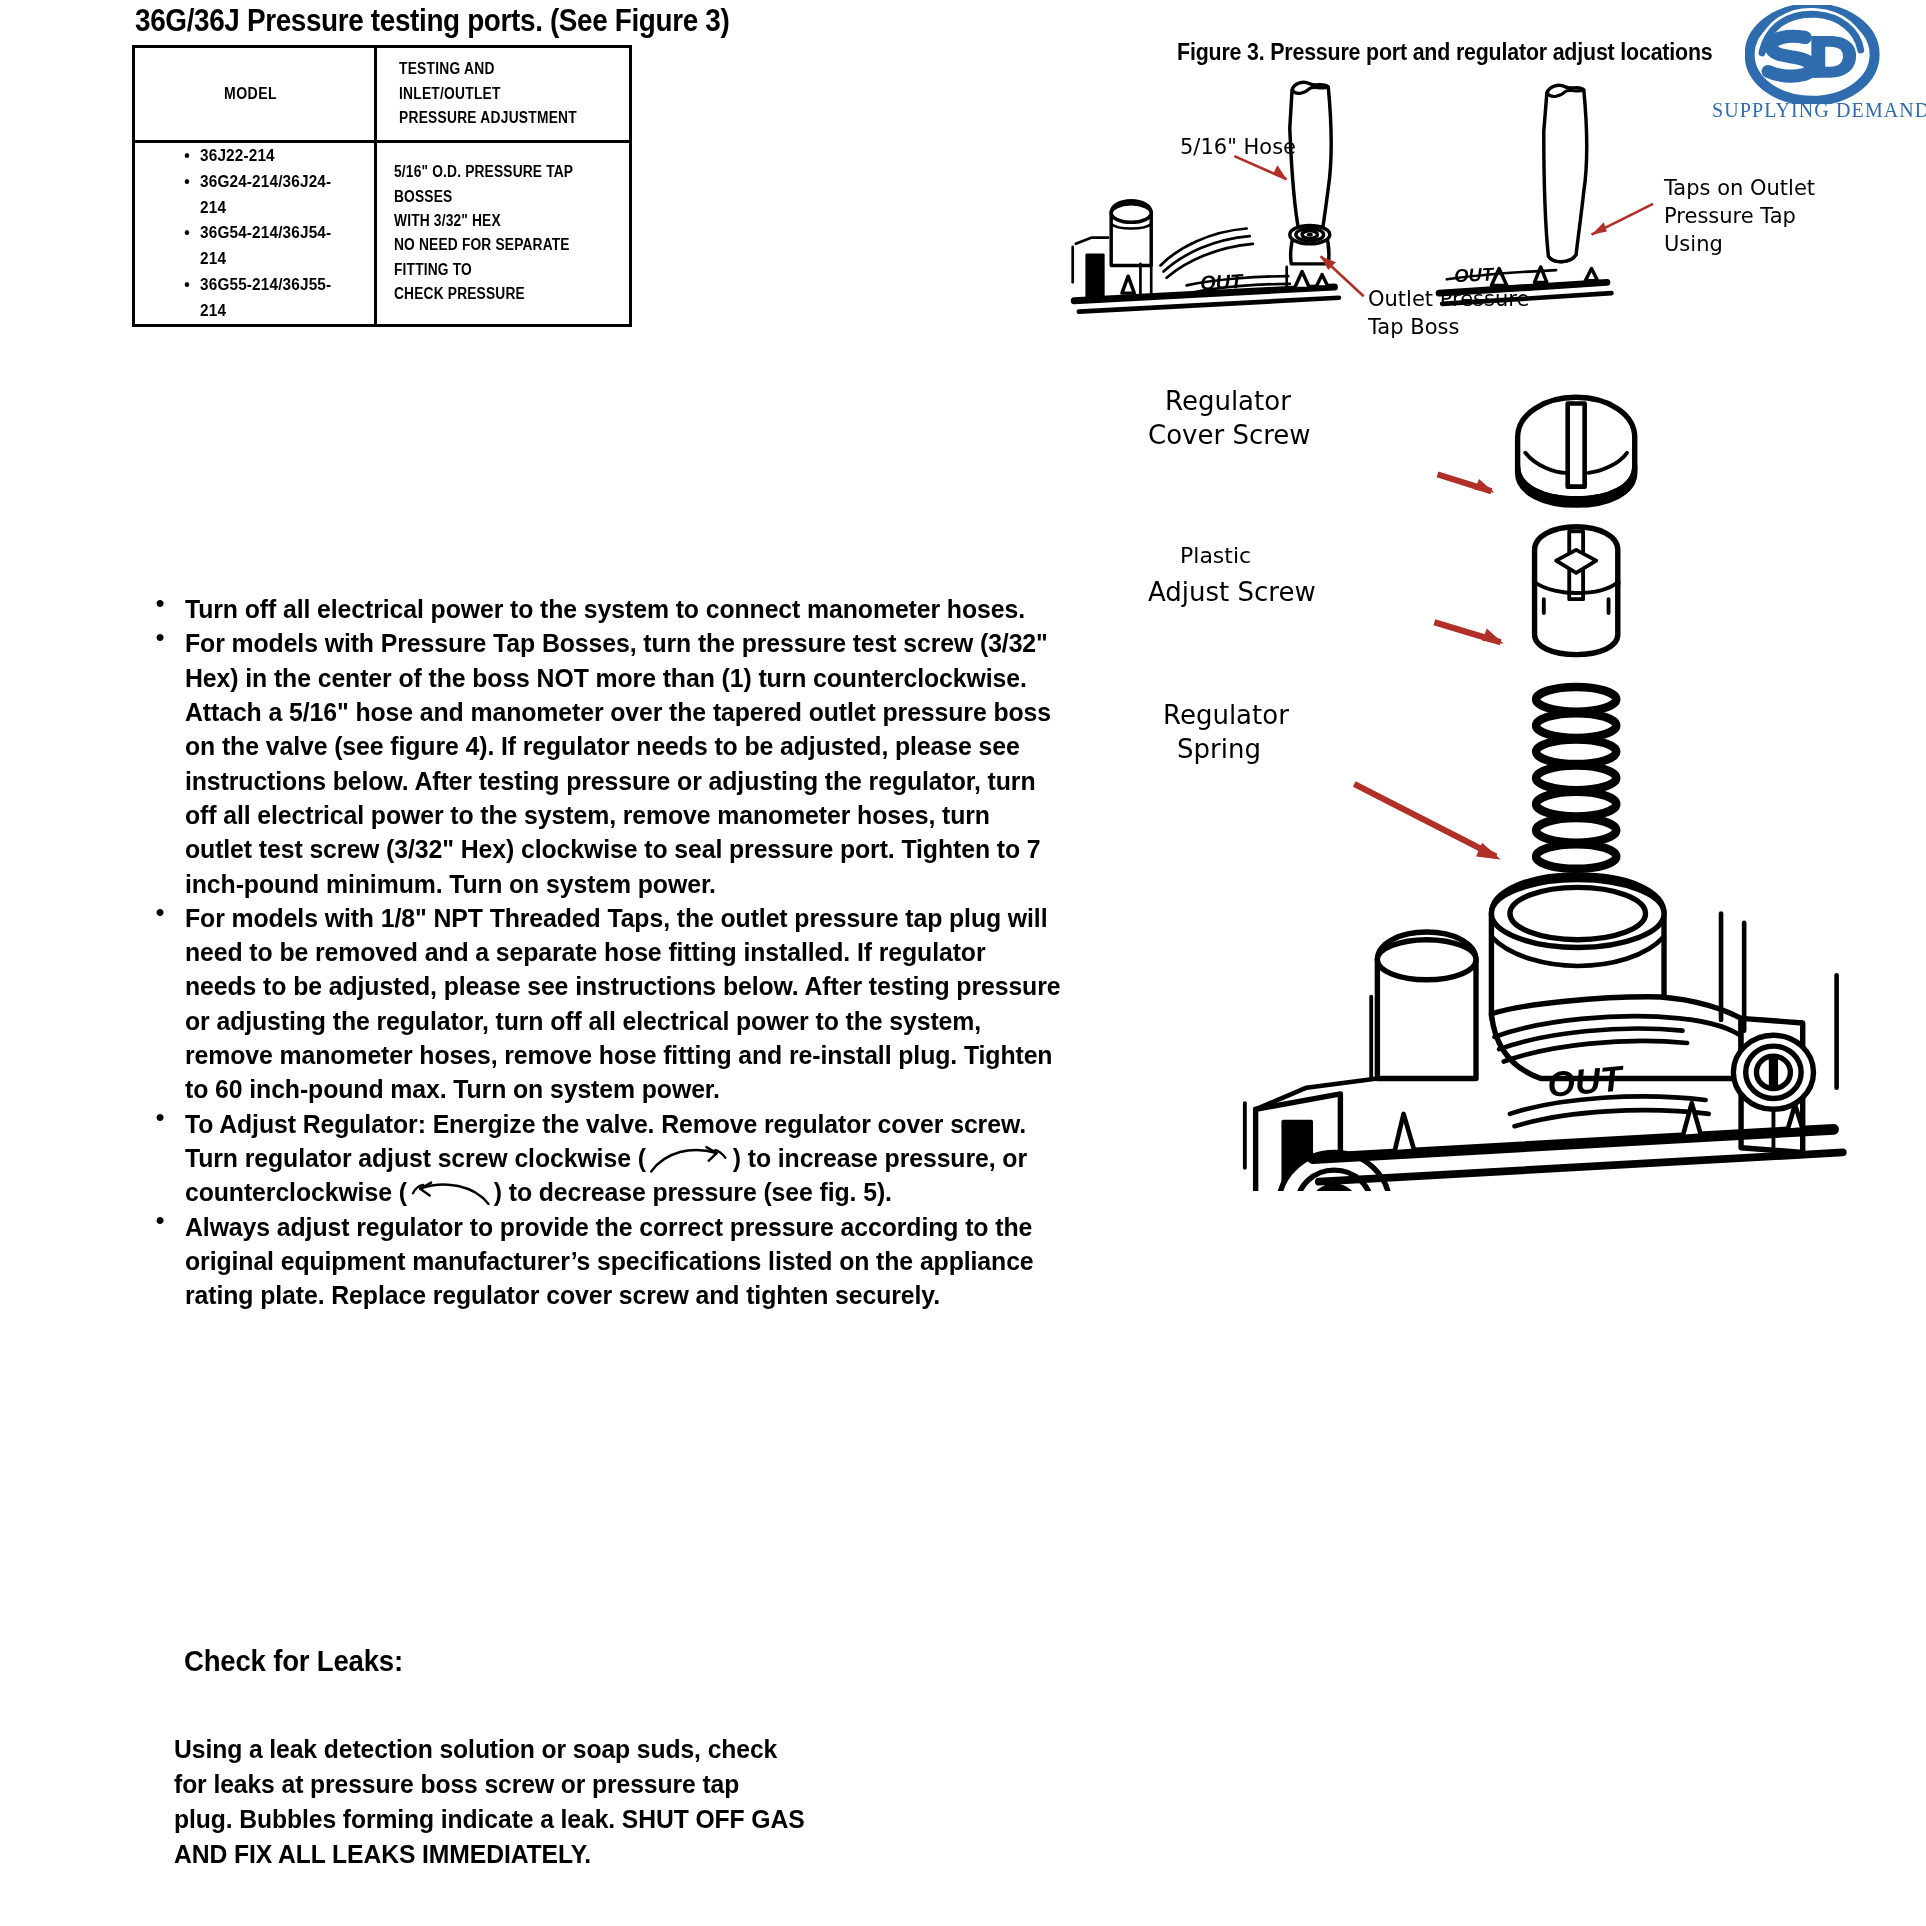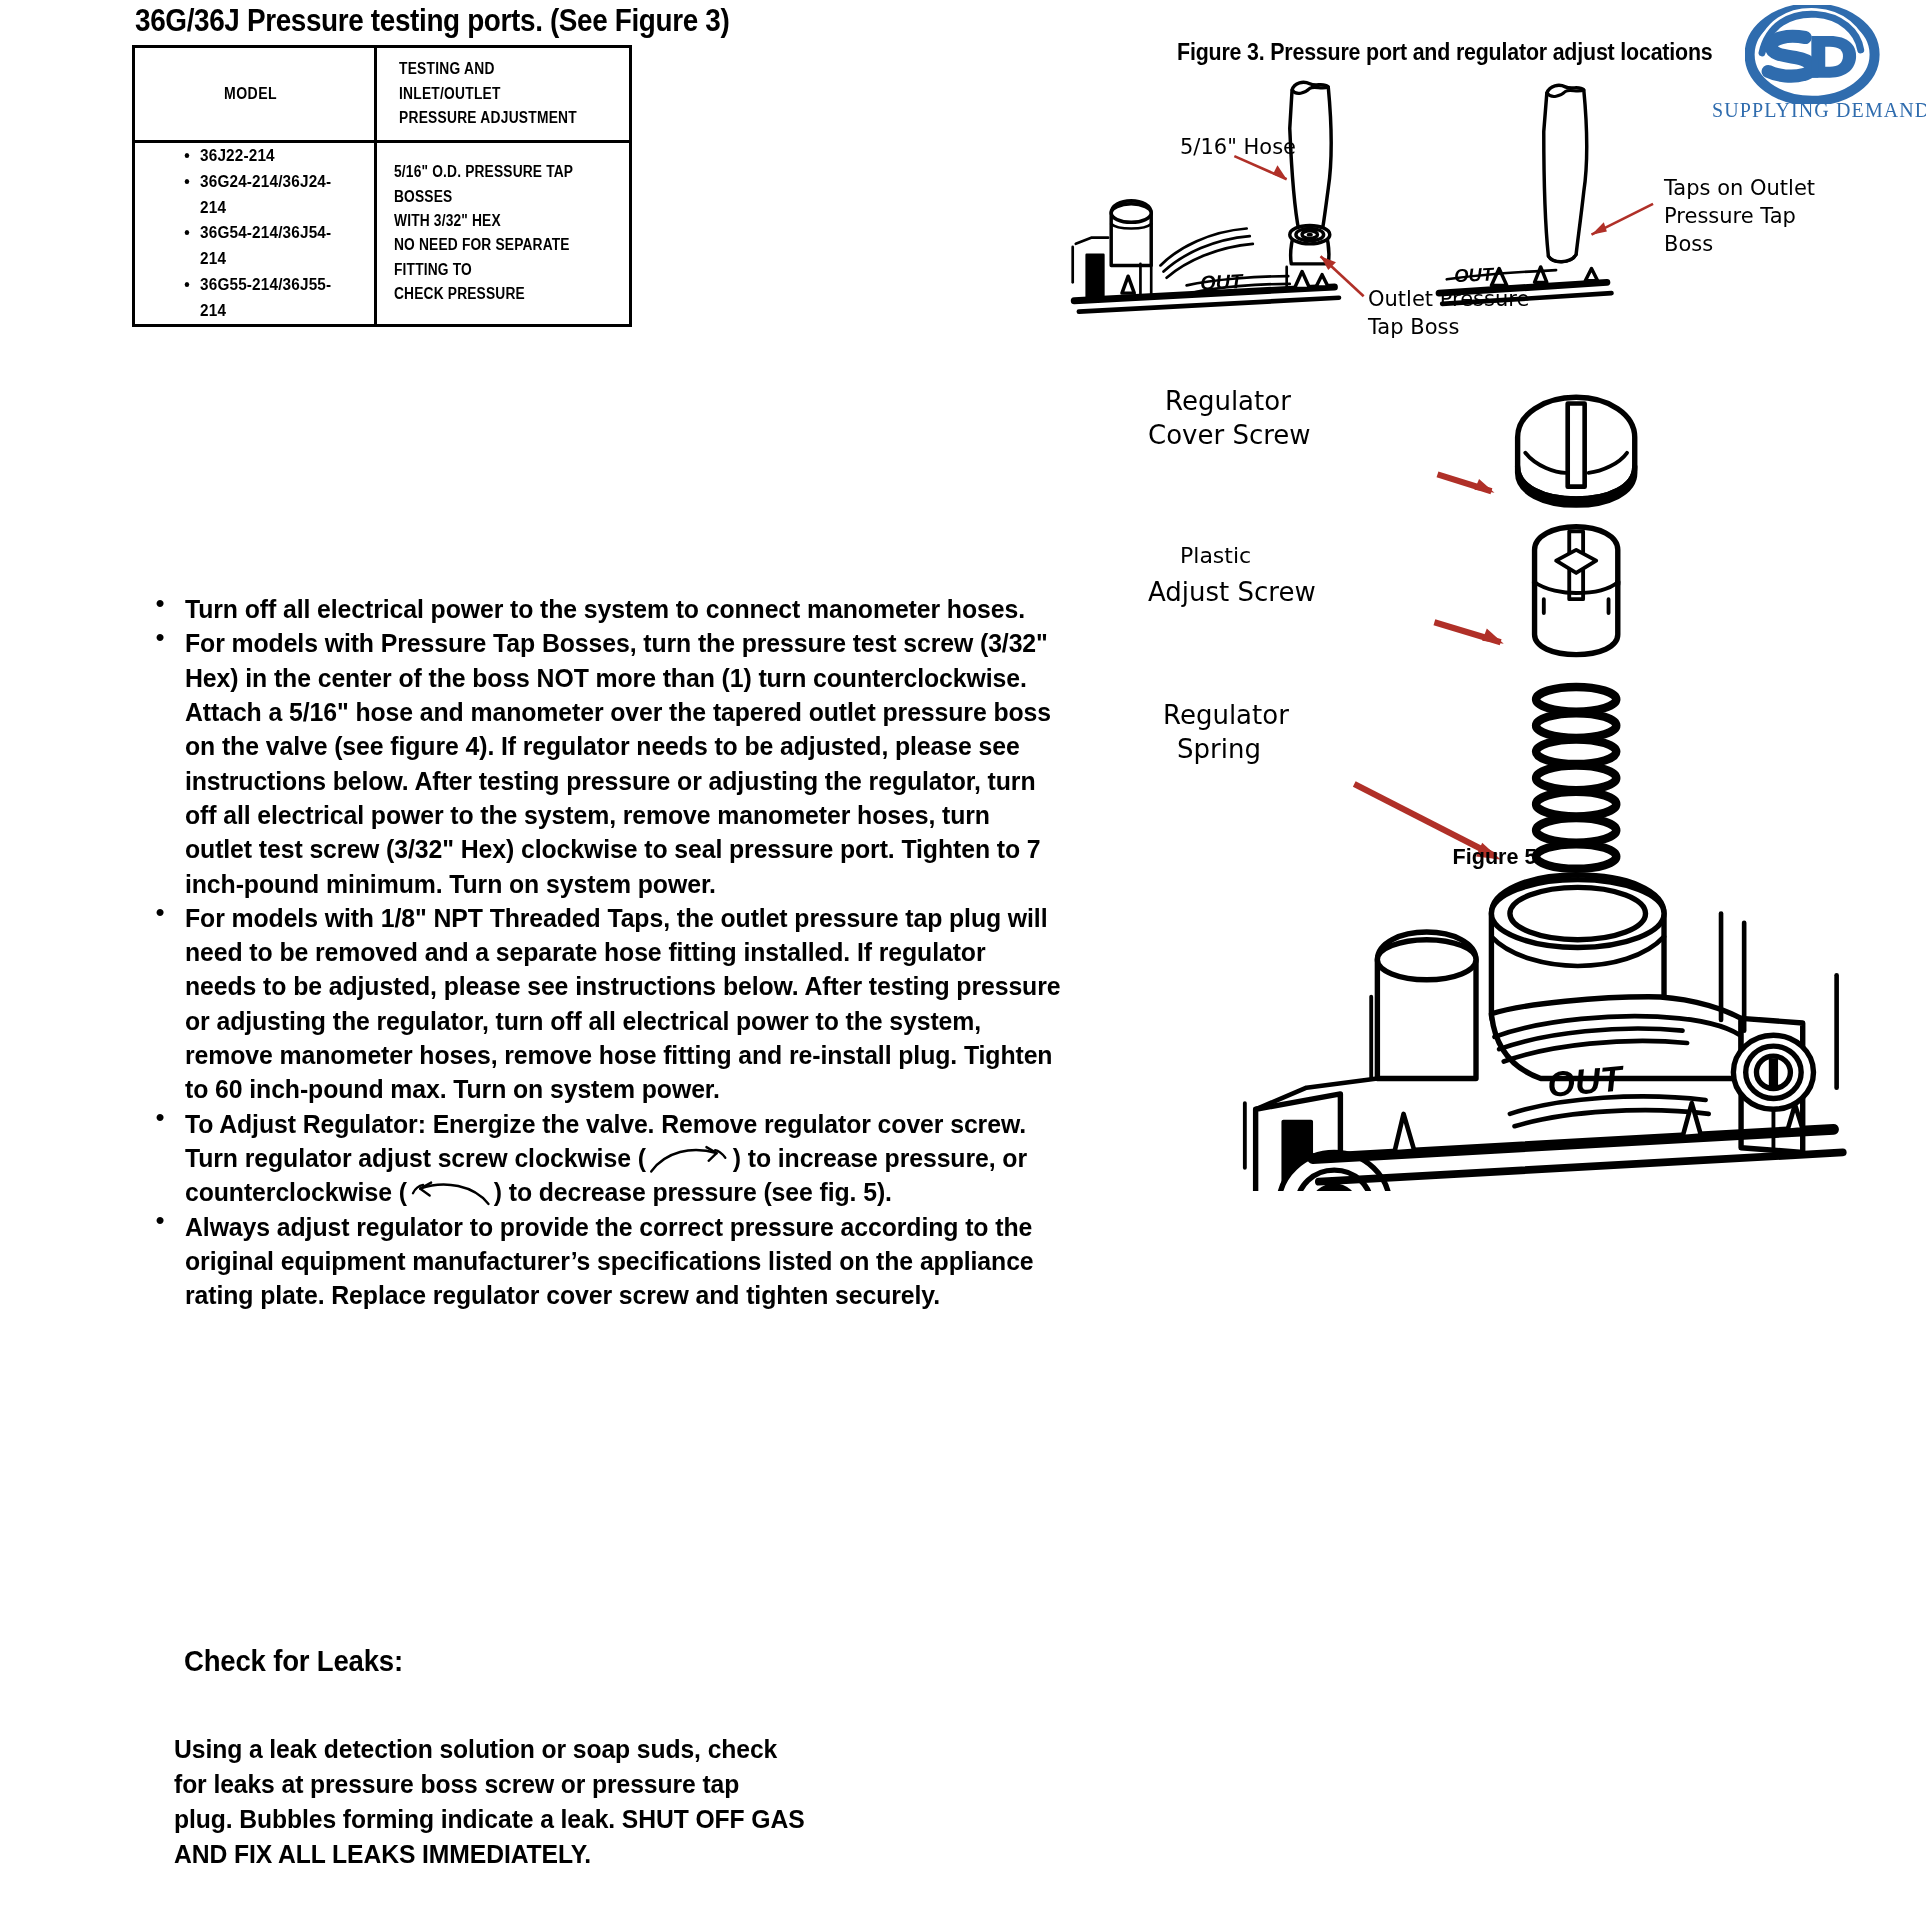--- a/index.html
+++ b/index.html
@@ -413,21 +413,21 @@
         <path d="M766 170 L 686 210"></path>
         <path d="M686 210 L 706 206 L 702 194 Z" stroke="none"></path>
         <path d="M390 290 L 334 238"></path>
         <path d="M334 238 L 344 256 L 354 246 Z" stroke="none"></path>
       </g>
     </svg>
 
     <div class="lbl" style="left:117px; top:62px;">5/16" Hose</div>
     <div class="lbl" style="left:601px; top:103px;">Taps on Outlet</div>
     <div class="lbl" style="left:601px; top:131px;">Pressure Tap</div>
-    <div class="lbl" style="left:601px; top:159px;">Boss</div>
+    <div class="lbl" style="left:601px; top:159px;">Using</div>
     <div class="lbl" style="left:305px; top:214px;">Outlet Pressure</div>
     <div class="lbl" style="left:305px; top:242px;">Tap Boss</div>
   </div>
 
 
   <div id="fig5-wrap">
     <svg width="863" height="840" viewBox="0 0 1120 1090">
       <g fill="none" stroke="#000" stroke-width="7" stroke-linejoin="round" stroke-linecap="round">
 
         <path d="M590 112 C 590 82, 624 60, 666 60 C 708 60, 742 82, 742 112
@@ -517,15 +517,14 @@
     </svg>
 
     <div class="lbl-sm" style="left:102px; top:34px; font-size:26px;">Regulator</div>
     <div class="lbl-sm" style="left:85px; top:68px; font-size:26px;">Cover Screw</div>
     <div class="lbl-sm" style="left:117px; top:191px; font-size:22px;">Plastic</div>
     <div class="lbl-sm" style="left:85px; top:225px; font-size:26px;">Adjust Screw</div>
     <div class="lbl-sm" style="left:100px; top:348px; font-size:26px;">Regulator</div>
     <div class="lbl-sm" style="left:114px; top:382px; font-size:26px;">Spring</div>
   </div>
 
-  <div id="fig5-caption">Figure 5</div>
 </div>
 
 
 </body></html>

